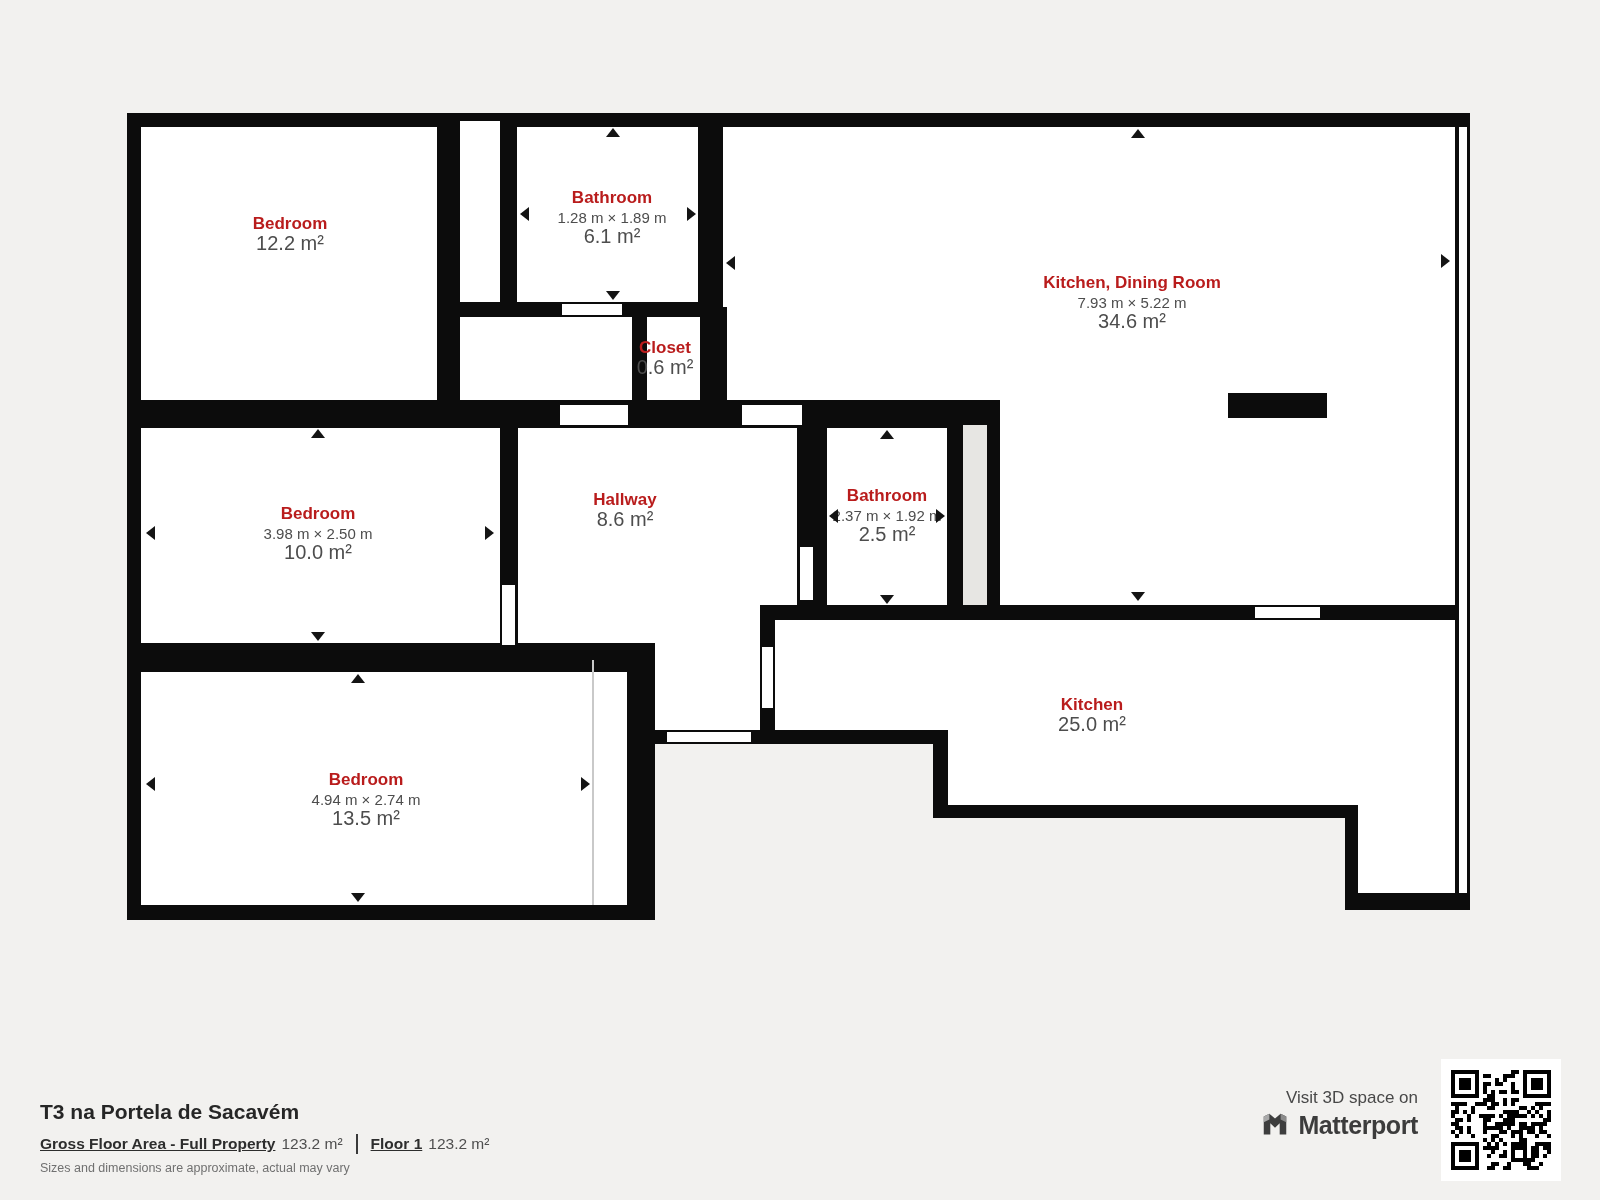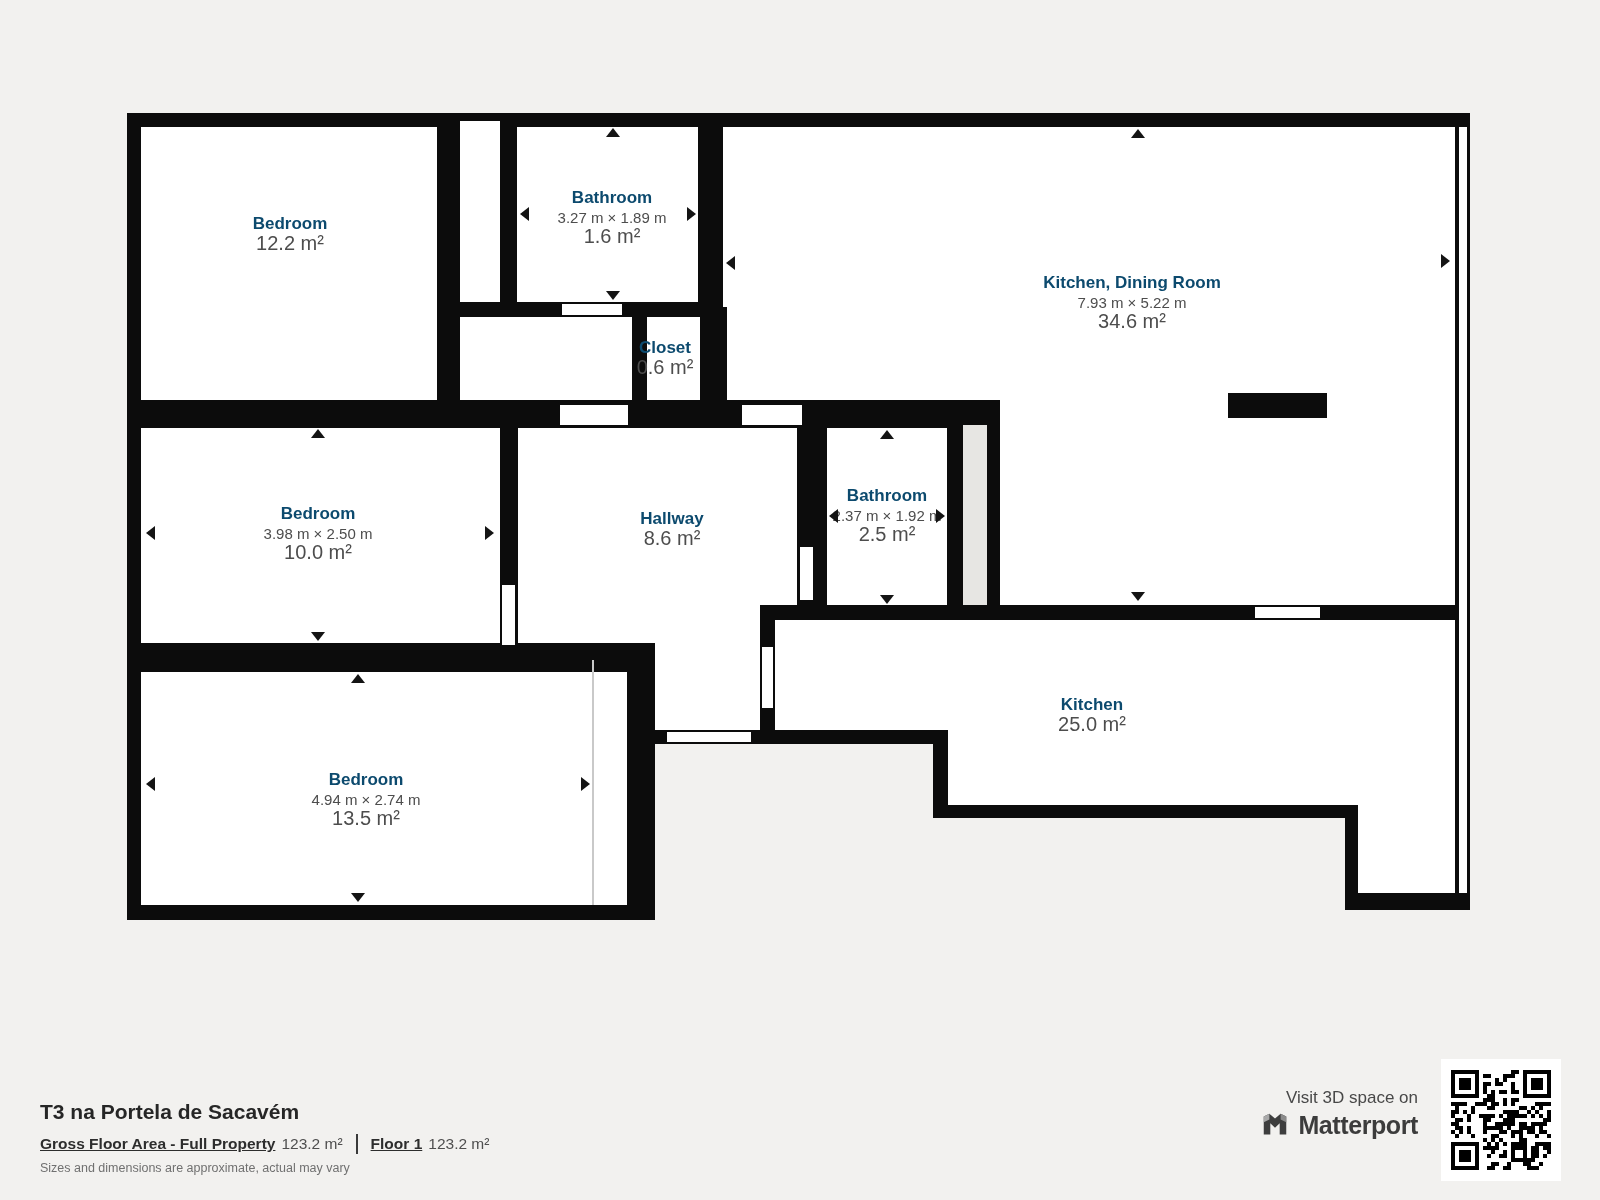--- a/index.html
+++ b/index.html
@@ -4,21 +4,21 @@
 <style>
   html,body{margin:0;padding:0;background:#f2f1ef;}
   #canvas{position:relative;width:1600px;height:1200px;background:#f2f1ef;overflow:hidden;
           font-family:"Liberation Sans",sans-serif;}
   .room{position:absolute;background:#ffffff;}
   .wall{position:absolute;background:#0c0c0c;}
   .opening{position:absolute;background:#ffffff;}
   .shaft{position:absolute;background:#e7e6e3;}
   .divider{position:absolute;background:#c9c9c9;}
   .roomlabel{position:absolute;transform:translateX(-50%);text-align:center;white-space:nowrap;}
-  .rl-name{font-size:17px;font-weight:bold;color:#0c4a6e;line-height:21px;}
+  .rl-name{font-size:17px;font-weight:bold;color:#b91c1c;line-height:21px;}
   .rl-dims{font-size:15px;color:#4d4d4d;line-height:19px;}
   .rl-area{font-size:20px;color:#4d4d4d;line-height:19px;}
   .arr{position:absolute;width:0;height:0;}
   .arr-up{border-left:7px solid transparent;border-right:7px solid transparent;border-bottom:9px solid #141414;}
   .arr-down{border-left:7px solid transparent;border-right:7px solid transparent;border-top:9px solid #141414;}
   .arr-left{border-top:7px solid transparent;border-bottom:7px solid transparent;border-right:9px solid #141414;}
   .arr-right{border-top:7px solid transparent;border-bottom:7px solid transparent;border-left:9px solid #141414;}
   
   .banner{position:absolute;left:38px;top:1062px;width:428px;height:30px;background:#212121;
           display:flex;align-items:center;gap:10px;padding-left:12px;box-sizing:border-box;}
@@ -99,38 +99,38 @@
 
   <div class="divider" style="left:592px;top:660px;width:2px;height:245px;"></div>
 
   <div class="roomlabel" style="left:290px;top:213px;">
     <div class="rl-name">Bedroom</div>
     <div class="rl-dims"></div>
     <div class="rl-area">12.2 m²</div>
   </div>
   <div class="roomlabel" style="left:612px;top:187px;">
     <div class="rl-name">Bathroom</div>
-    <div class="rl-dims">3.27 m × 1.89 m</div>
-    <div class="rl-area">1.6 m²</div>
+    <div class="rl-dims">1.28 m × 1.89 m</div>
+    <div class="rl-area">6.1 m²</div>
   </div>
   <div class="roomlabel" style="left:1132px;top:272px;">
     <div class="rl-name">Kitchen, Dining Room</div>
     <div class="rl-dims">7.93 m × 5.22 m</div>
     <div class="rl-area">34.6 m²</div>
   </div>
   <div class="roomlabel" style="left:665px;top:337px;text-align:center;">
     <div class="rl-name">Closet</div>
     <div class="rl-area">0.6 m²</div>
   </div>
   <div class="roomlabel" style="left:318px;top:503px;">
     <div class="rl-name">Bedroom</div>
     <div class="rl-dims">3.98 m × 2.50 m</div>
     <div class="rl-area">10.0 m²</div>
   </div>
-  <div class="roomlabel" style="left:672px;top:489px;margin-top:19px;">
+  <div class="roomlabel" style="left:625px;top:489px;">
     <div class="rl-name">Hallway</div>
     <div class="rl-area">8.6 m²</div>
   </div>
   <div class="roomlabel" style="left:887px;top:485px;">
     <div class="rl-name">Bathroom</div>
     <div class="rl-dims">2.37 m × 1.92 m</div>
     <div class="rl-area">2.5 m²</div>
   </div>
   <div class="roomlabel" style="left:1092px;top:694px;">
     <div class="rl-name">Kitchen</div>

